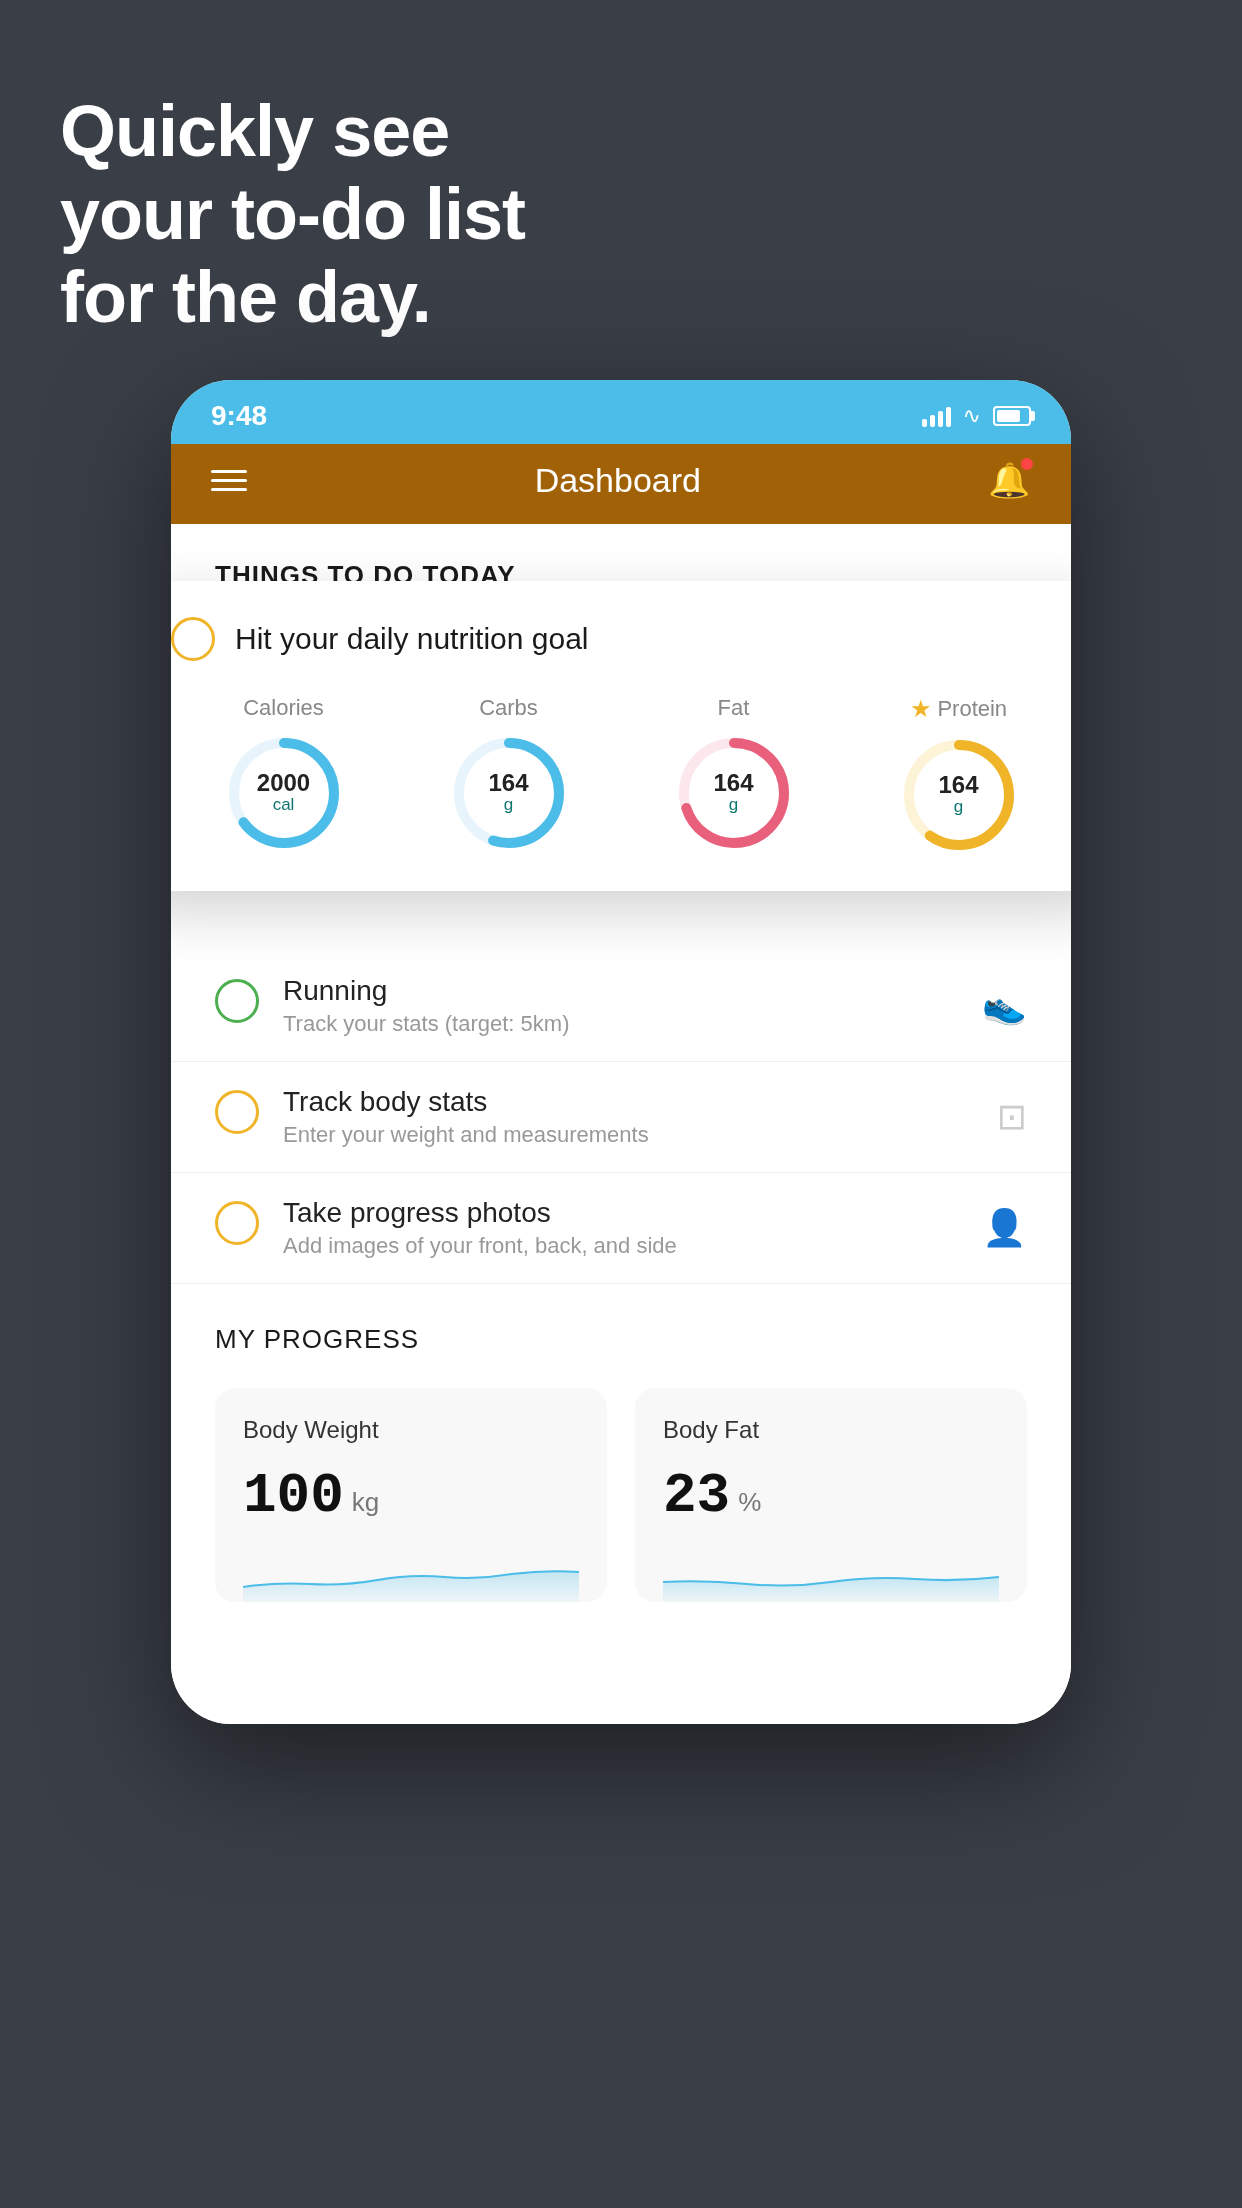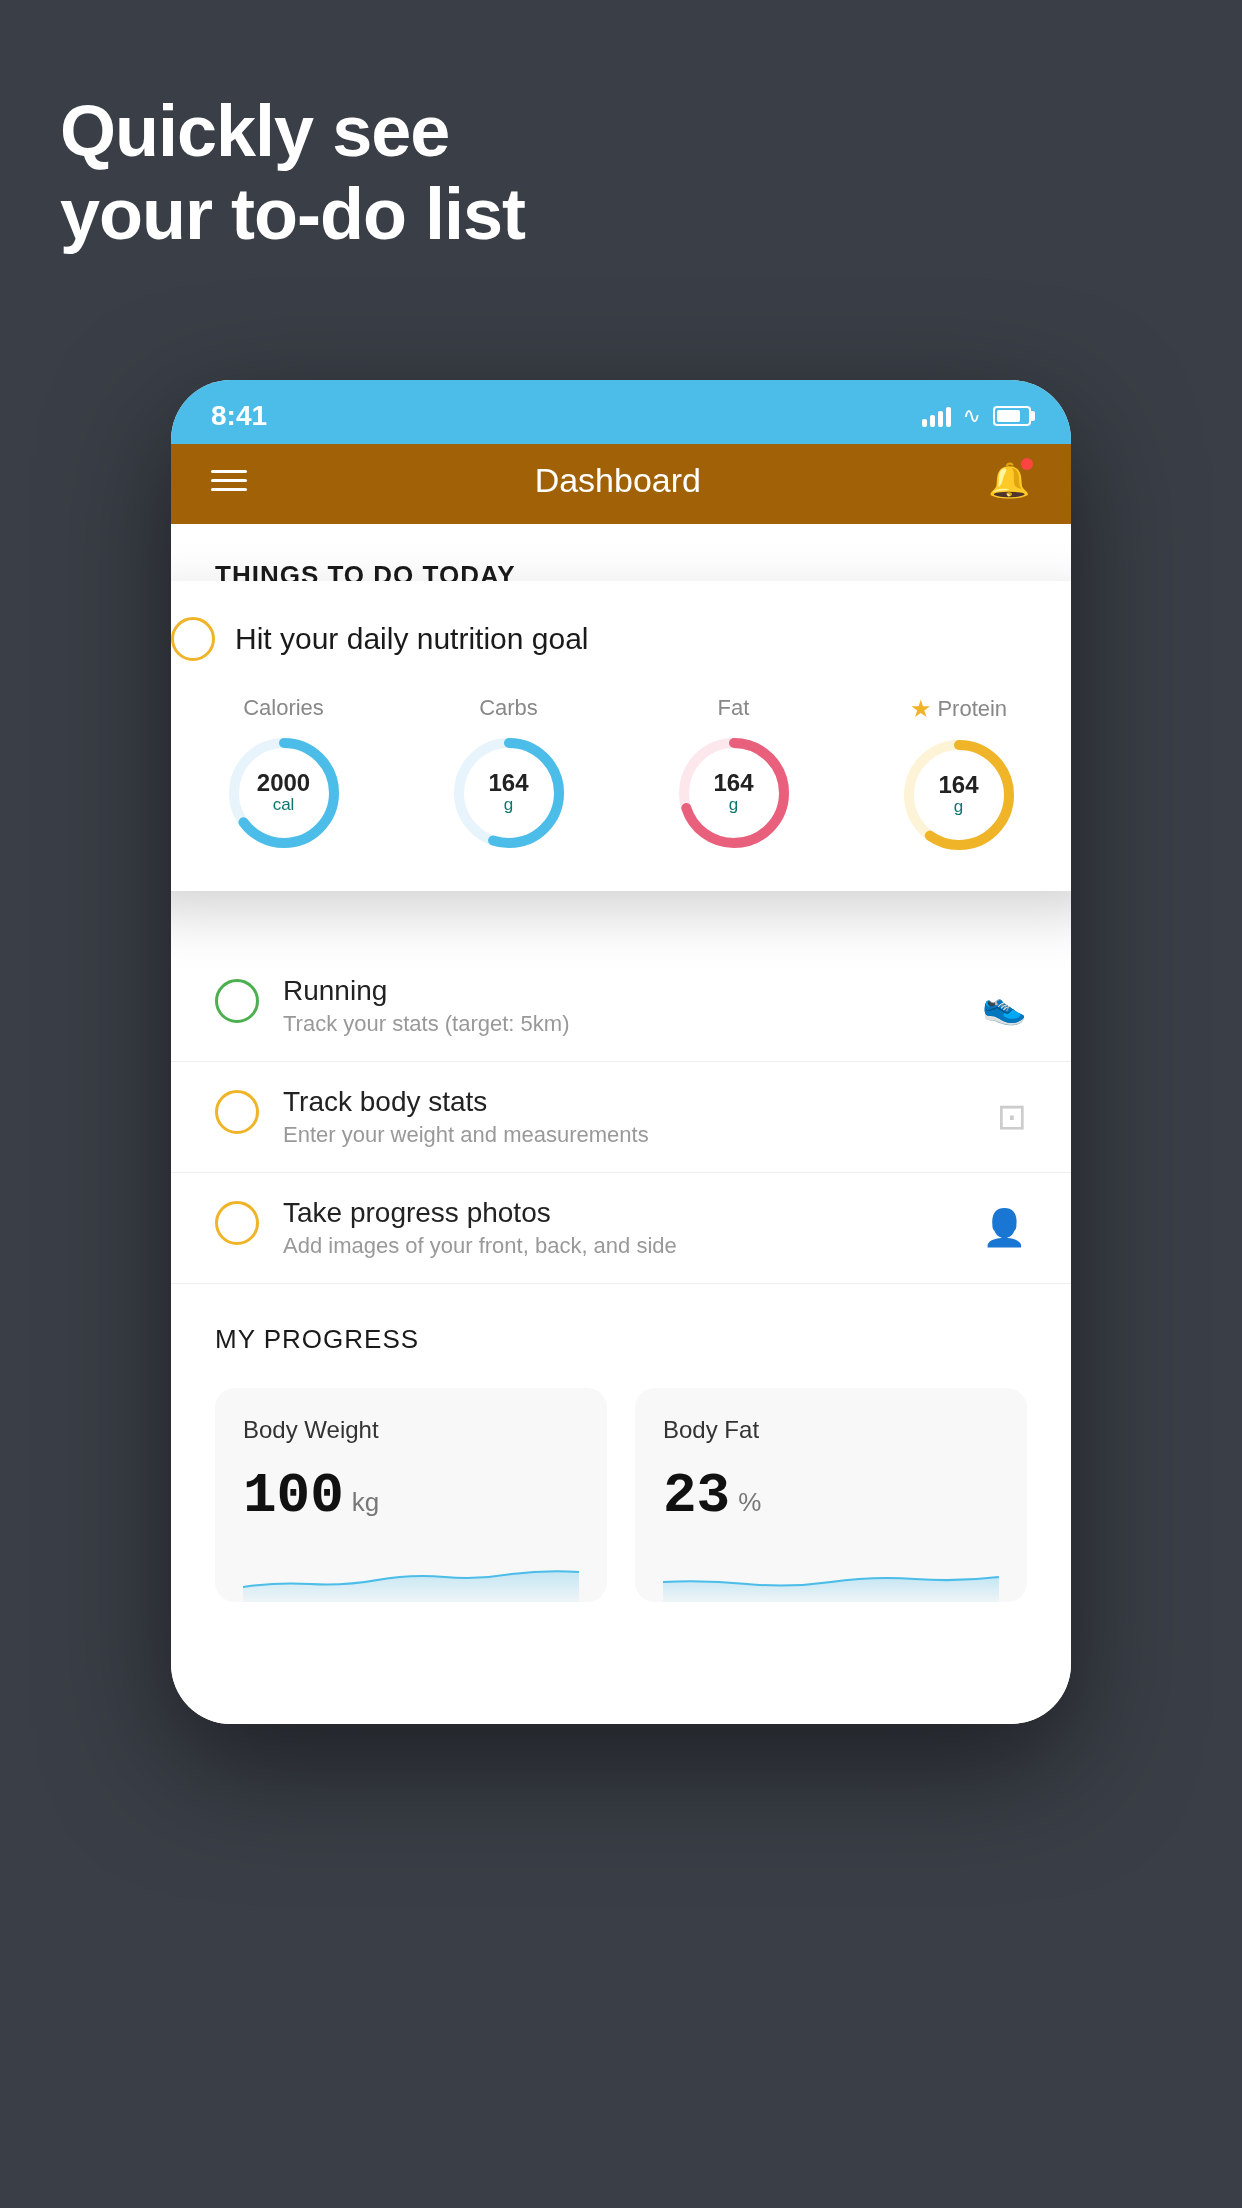--- a/index.html
+++ b/index.html
@@ -381,27 +381,28 @@
       width: 100%;
       height: 100%;
     }
   </style>
 </head>
 <body>
 
 <div class="hero-text">
   <span>Quickly see</span><br>
   <span>your to-do list</span><br>
+  <span>for the day.</span>
 </div>
 
 <div class="phone-wrapper">
   <div class="phone">
 
     <div class="status-bar">
-      <span class="status-time">8:41</span>
+      <span class="status-time">9:48</span>
       <div class="status-icons">
         <div class="signal-bars">
           <span></span>
             <span></span>
             <span></span>
             <span></span>
         </div>
         <span class="wifi-icon">∿</span>
         <div class="battery-icon">
           <div class="battery-fill"></div>

